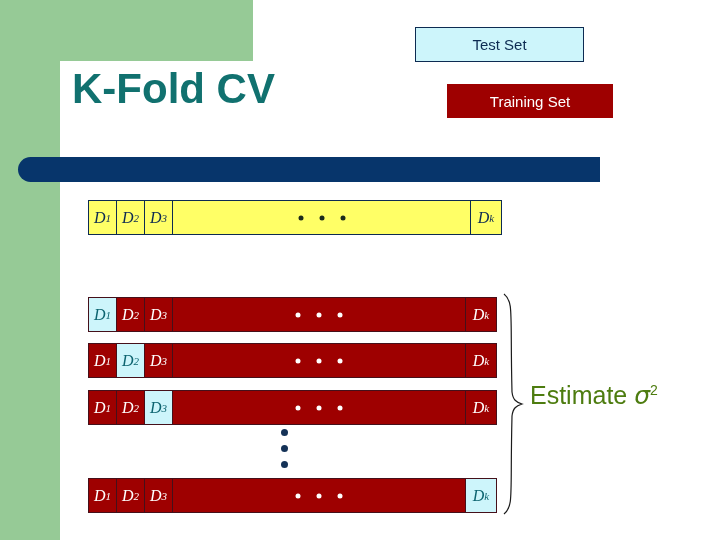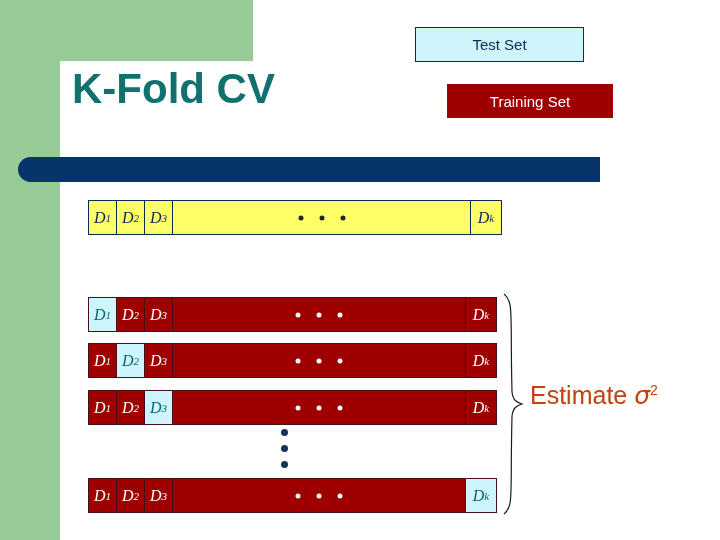--- a/index.html
+++ b/index.html
@@ -117,21 +117,21 @@
 
   
   .brace{
     position:absolute;left:500px;top:292px;
     width:26px;height:224px;
     pointer-events:none;
   }
   .estimate{
     position:absolute;left:530px;top:383px;
     font-size:25px;
-    color:#c2410c;
+    color:#4d7c0f;
     white-space:nowrap;
     line-height:1;
   }
   .estimate .sig{font-family:"DejaVu Sans", sans-serif;font-style:italic;}
   .estimate sup{font-size:14px;}
 </style>
 </head>
 <body>
 
 <div id="slide">

